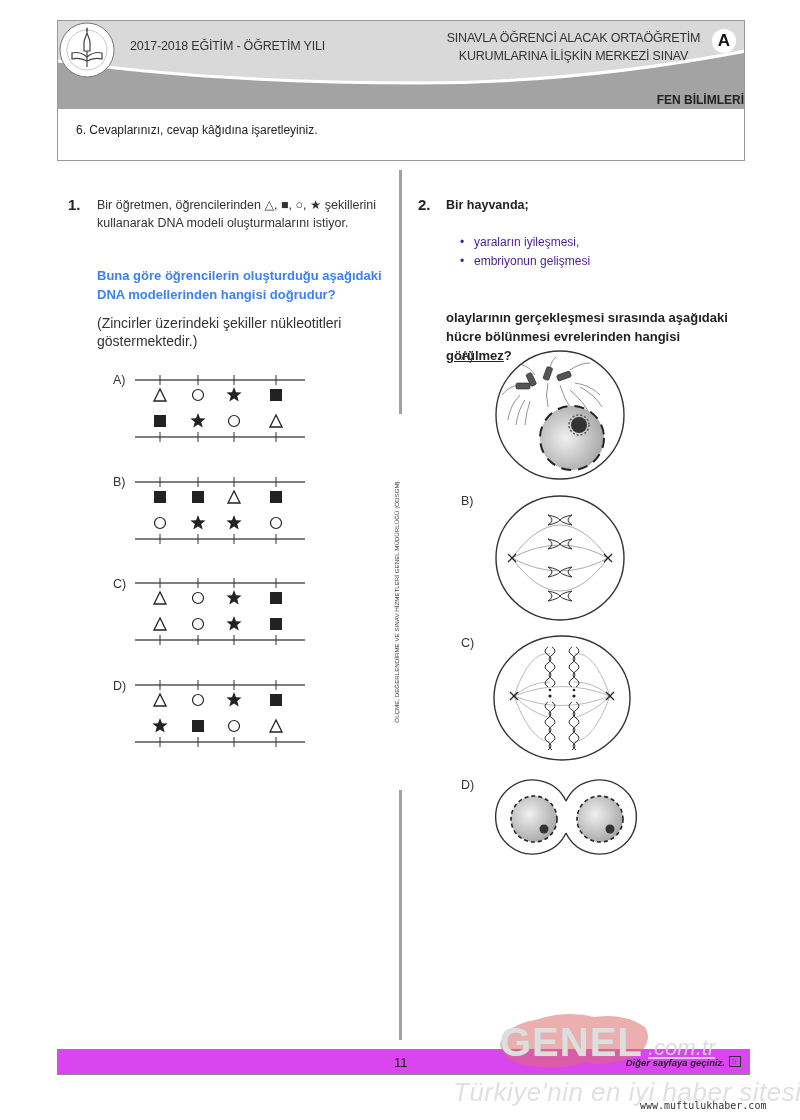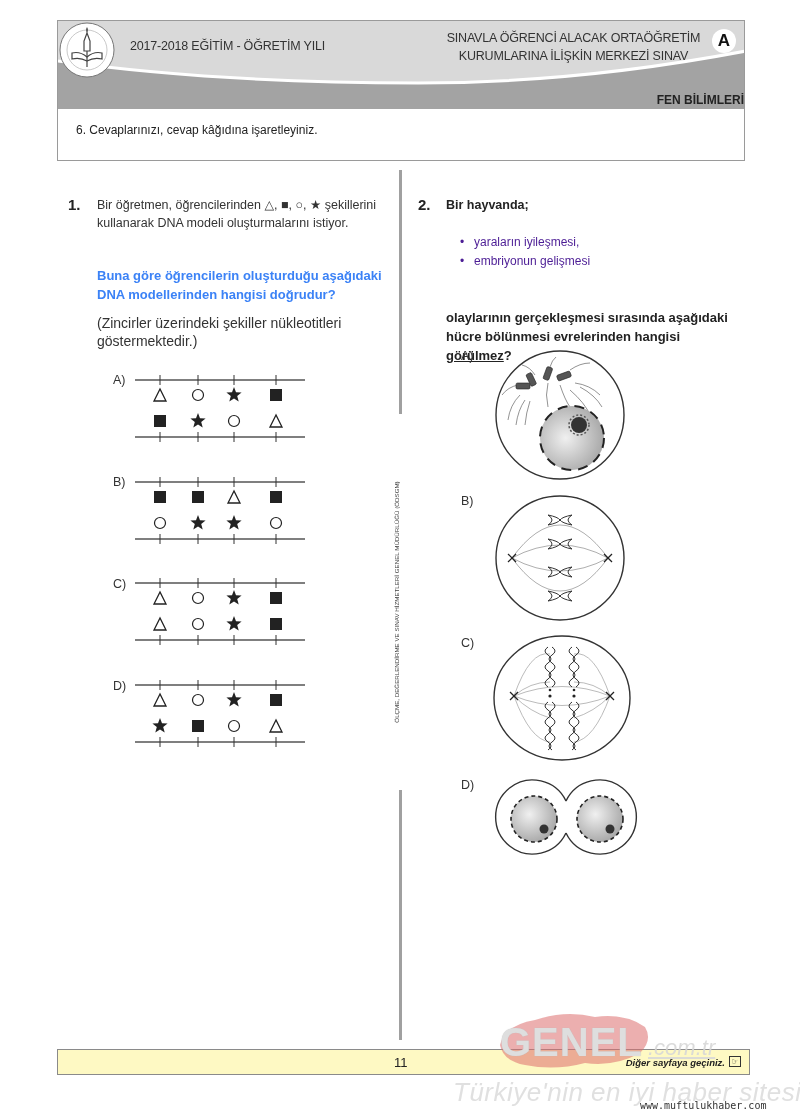--- a/index.html
+++ b/index.html
@@ -34,21 +34,21 @@
 
   
   .q2-stem { position: absolute; left: 446px; top: 198px; font-size: 12.5px; font-weight: bold; color: #222; }
   .q2-bullets { position: absolute; left: 448px; top: 221px; font-size: 12px; line-height: 19px; color: #4c1d95; margin: 12px; padding: 0; list-style: none; }
   .q2-bullets li::before { content: "•"; display: inline-block; width: 14px; }
   .q2-ask { position: absolute; left: 446px; top: 268px; width: 300px; font-size: 13px; line-height: 19px; font-weight: bold; color: #222; margin-top: 40px; }
   .q2-ask u { text-decoration: underline; }
   .cell { position: absolute; }
 
   
-  .footer { position: absolute; left: 57px; top: 1049px; width: 693px; height: 26px; background: #fef9c3; border: 1px solid #8a8a8a; box-sizing: border-box; }
+  .footer { position: absolute; left: 57px; top: 1049px; width: 693px; height: 26px; background: #d946ef; border: 1px solid #8a8a8a; box-sizing: border-box; }
   .page-num { position: absolute; left: 336px; top: 5px; font-size: 13px; color: #222; }
   .next-page { position: absolute; right: 24px; top: 7px; font-size: 9.5px; font-weight: bold; font-style: italic; color: #222; }
   .next-icon { position: absolute; right: 8px; top: 6px; width: 12px; height: 11px; border: 1px solid #333; box-sizing: border-box; font-size: 8px; line-height: 9px; text-align: center; }
 
   
   .wm-map { position: absolute; left: 495px; top: 1005px; width: 160px; height: 70px; }
   .wm-brand { position: absolute; left: 500px; top: 1020px; font-size: 40px; font-weight: bold; color: rgba(225,225,225,0.92); letter-spacing: 1px;
               text-shadow: 0 0 1px #bbb; font-family: "Liberation Sans", sans-serif; }
   .wm-domain { position: absolute; left: 648px; top: 1035px; font-size: 22px; color: rgba(215,215,215,0.9); font-style: italic; text-decoration: underline; }
   .wm-slogan { position: absolute; left: 453px; top: 1077px; font-size: 26px; color: rgba(222,222,222,0.95); font-style: italic; letter-spacing: 0.5px; white-space: nowrap; }

